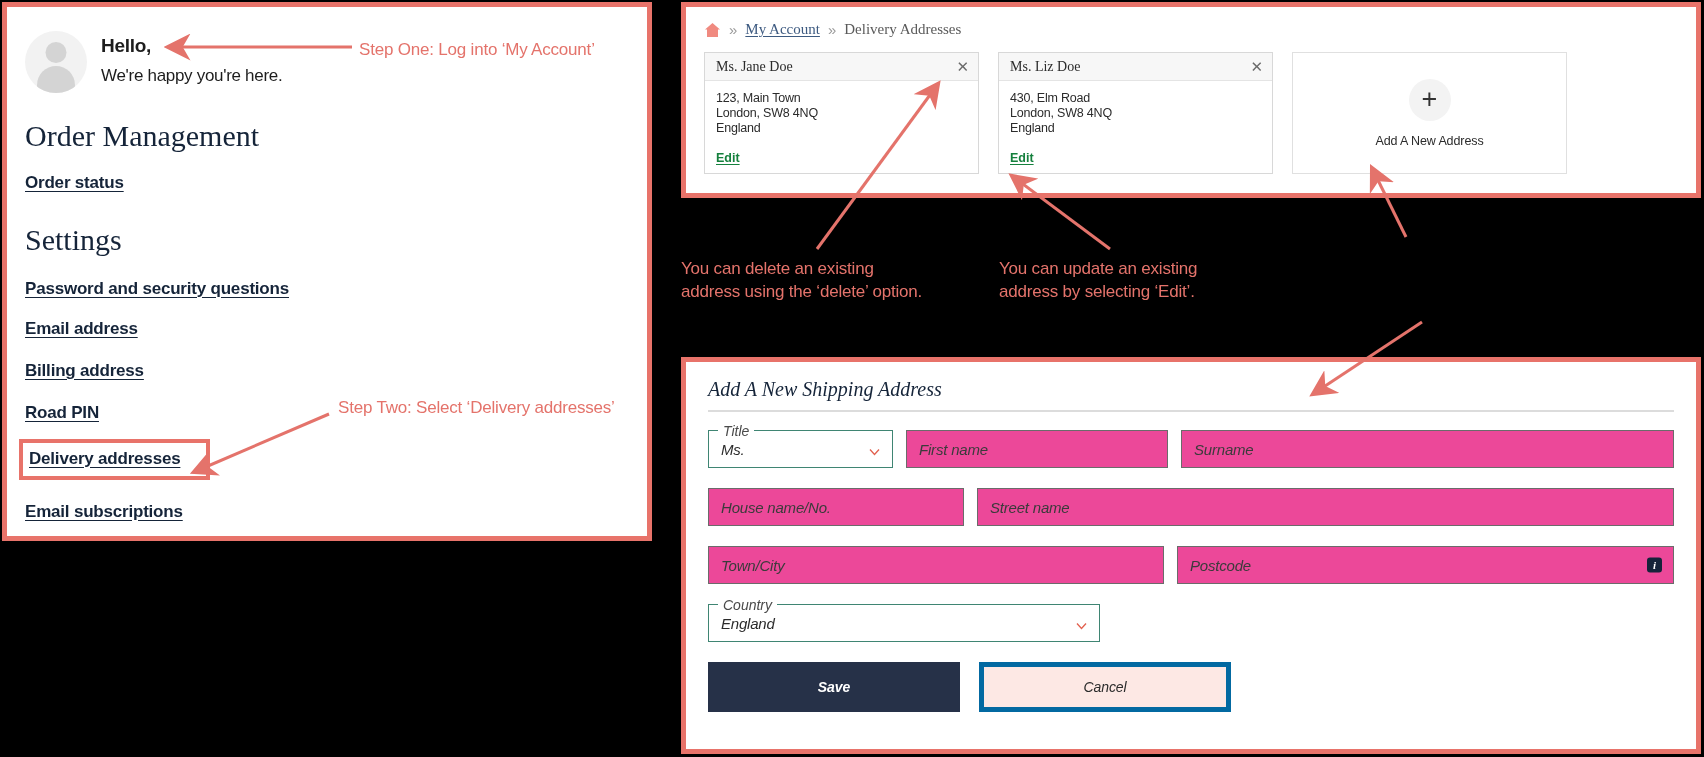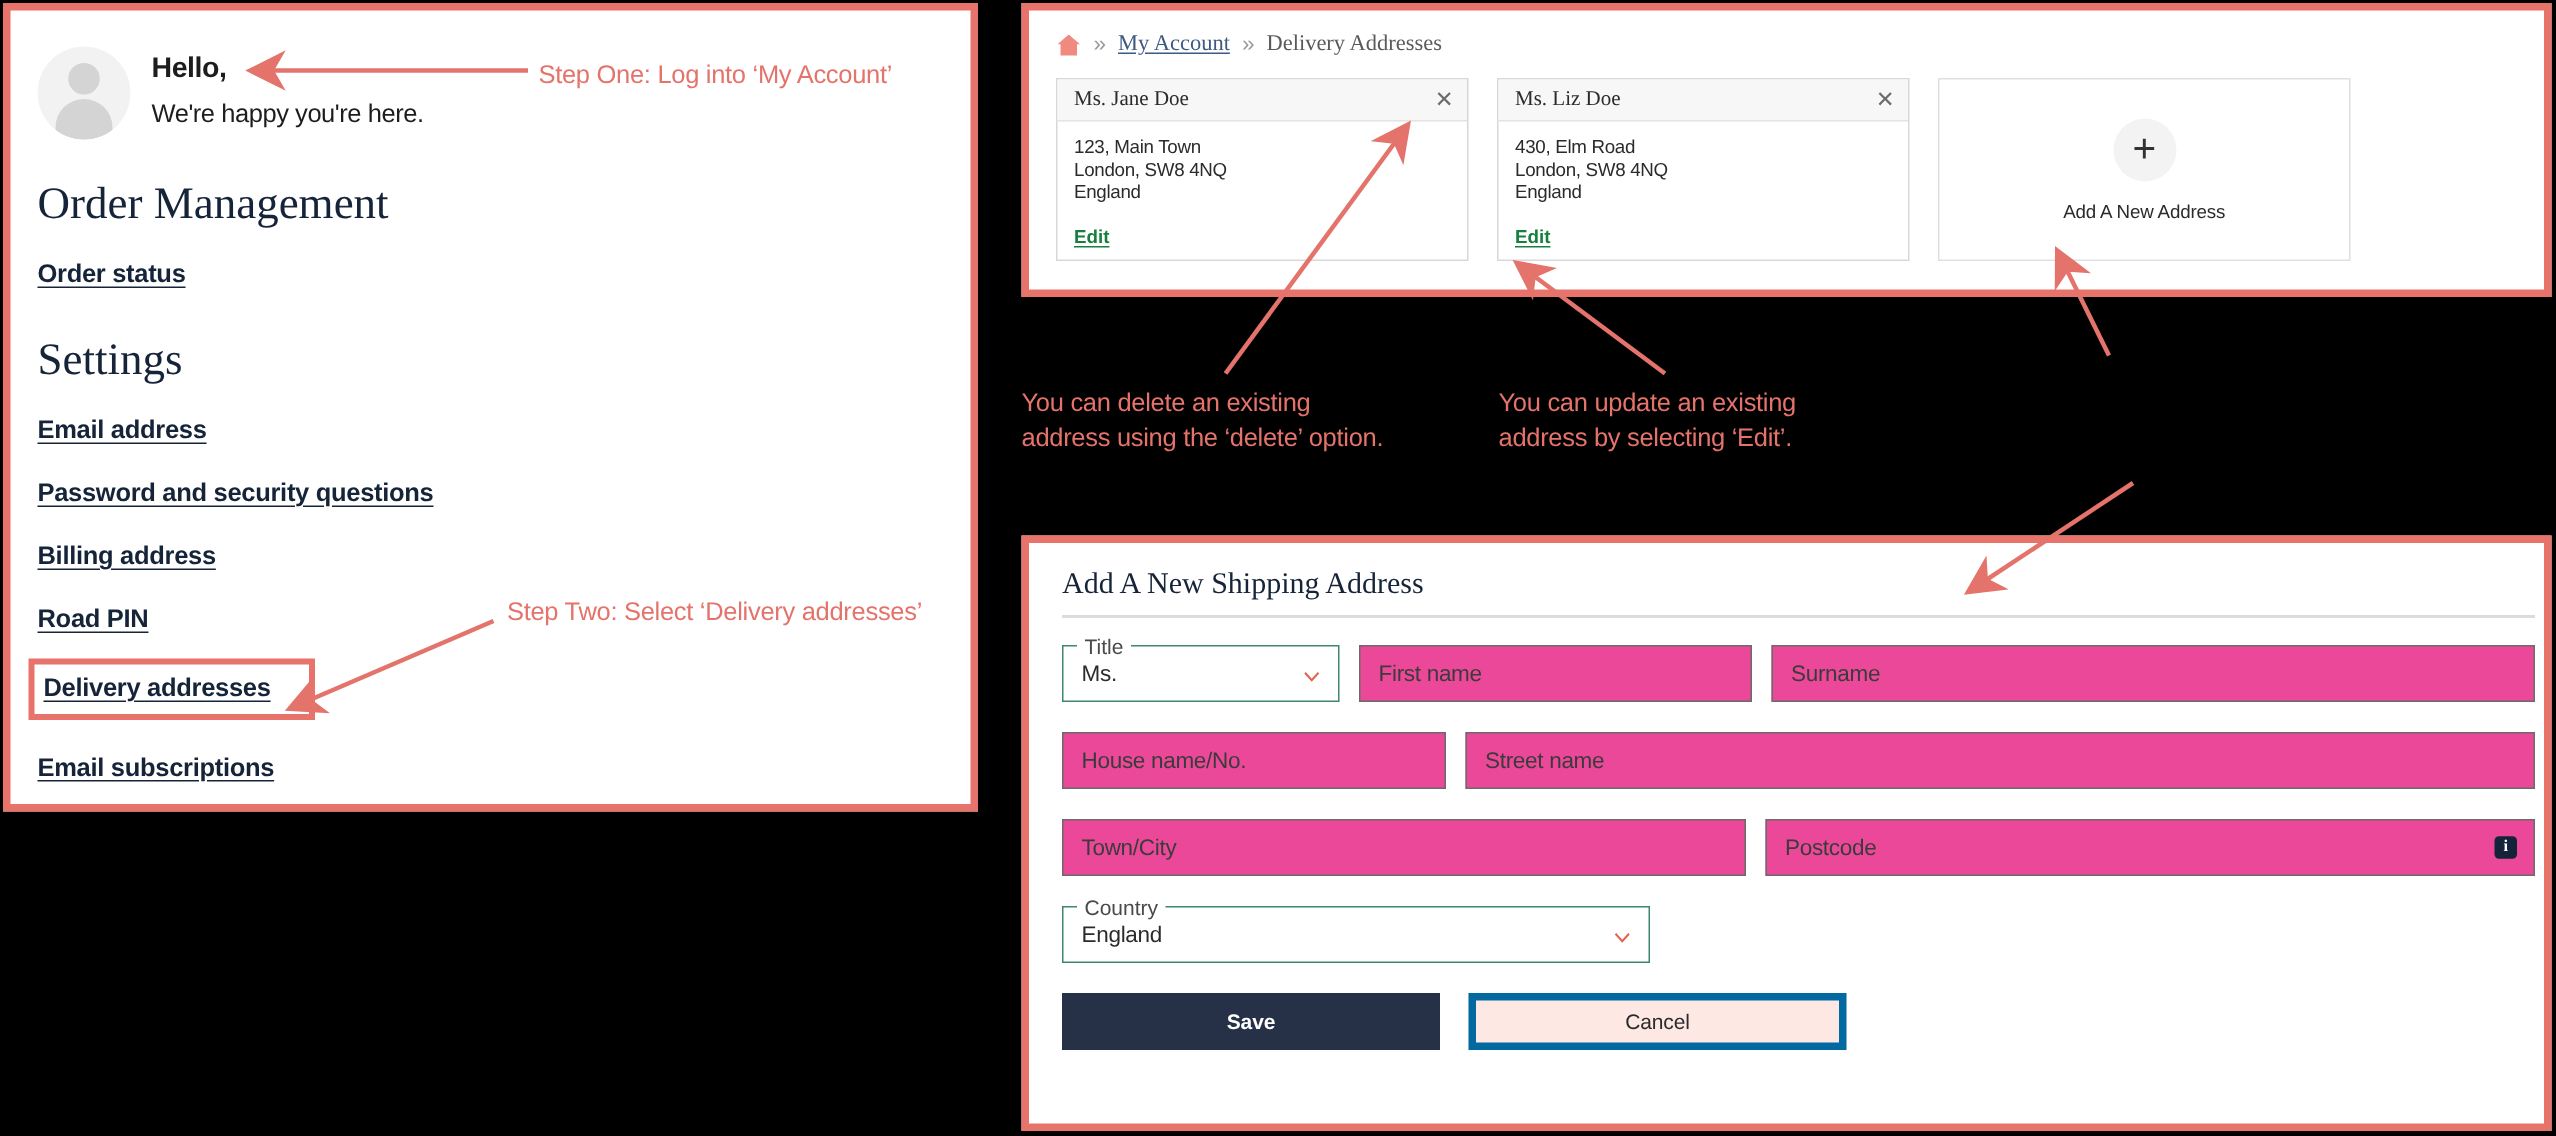--- a/index.html
+++ b/index.html
@@ -144,21 +144,21 @@
     font-size: 27px; color: #333; line-height: 1; font-weight: 300;
   }
   .add-label { font-size: 12.5px; color: #2b2b2b; letter-spacing: -0.1px; }
 
   
   #panel-form {
     position: absolute; left: 681px; top: 357px; width: 1020px; height: 397px;
     background: #ffffff;
     border: 5px solid #e8736a;
   }
-  .form-inner { padding: 16px 6px 0 22px; }
+  .form-inner { padding: 16px 22px 0 22px; font-style: italic; }
   .form-title {
     font-family: "Liberation Serif", serif;
     font-size: 20px; color: #152439; padding-bottom: 9px;
   }
   .form-rule { height: 2px; background: #dcdcdc; margin-bottom: 18px; }
 
   .frow { display: flex; gap: 13px; margin-bottom: 20px; align-items: flex-start; }
 
   .field {
     position: relative; height: 38px;
@@ -198,21 +198,21 @@
   .osel .val { font-size: 15px; color: #2b2b2b; letter-spacing: -0.2px; }
   .osel .chev {
     position: absolute; right: 12px; top: 50%; transform: translateY(-50%);
     width: 11px; height: 11px;
   }
   .osel.w-title { width: 185px; }
   .osel.w-country { width: 392px; }
 
   .btn-row { display: flex; gap: 19px; margin-top: 10px; }
   .btn {
-    height: 38px; display: flex; align-items: center; justify-content: center;
+    height: 50px; display: flex; align-items: center; justify-content: center;
     font-size: 14px; cursor: pointer; letter-spacing: -0.1px;
   }
   .btn-save {
     width: 252px; background: #263148; color: #ffffff; font-weight: bold;
     border: 1px solid #263148;
   }
   .btn-cancel {
     width: 252px; background: #fde8e4; color: #2b2b2b;
     border: 5px solid #0369a1;
   }
@@ -235,24 +235,24 @@
 
       <div class="sec-heading">Order Management</div>
 
       <div>
         <a class="nav-link first-after-heading">Order status</a>
       </div>
 
       <div class="sec-heading settings">Settings</div>
 
       <div>
+        <a class="nav-link">Password and security questions</a>
+      </div>
+      <div>
         <a class="nav-link first-after-heading">Email address</a>
-      </div>
-      <div>
-        <a class="nav-link">Password and security questions</a>
       </div>
       <div>
         <a class="nav-link">Billing address</a>
       </div>
       <div>
         <a class="nav-link">Road PIN</a>
       </div>
       <div>
         <span class="hl-box">
           <a class="nav-link">Delivery addresses</a>

